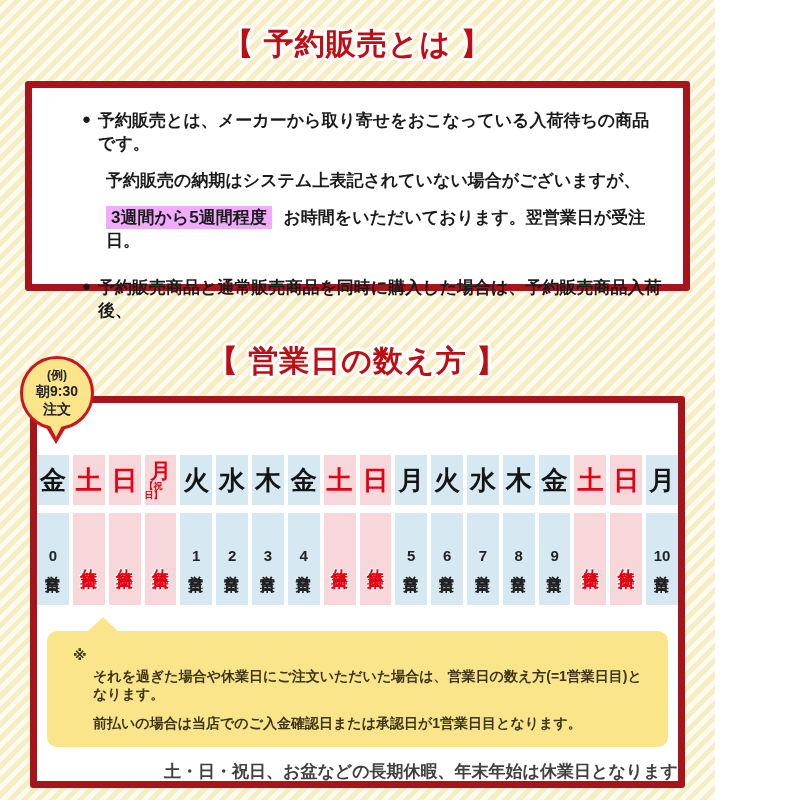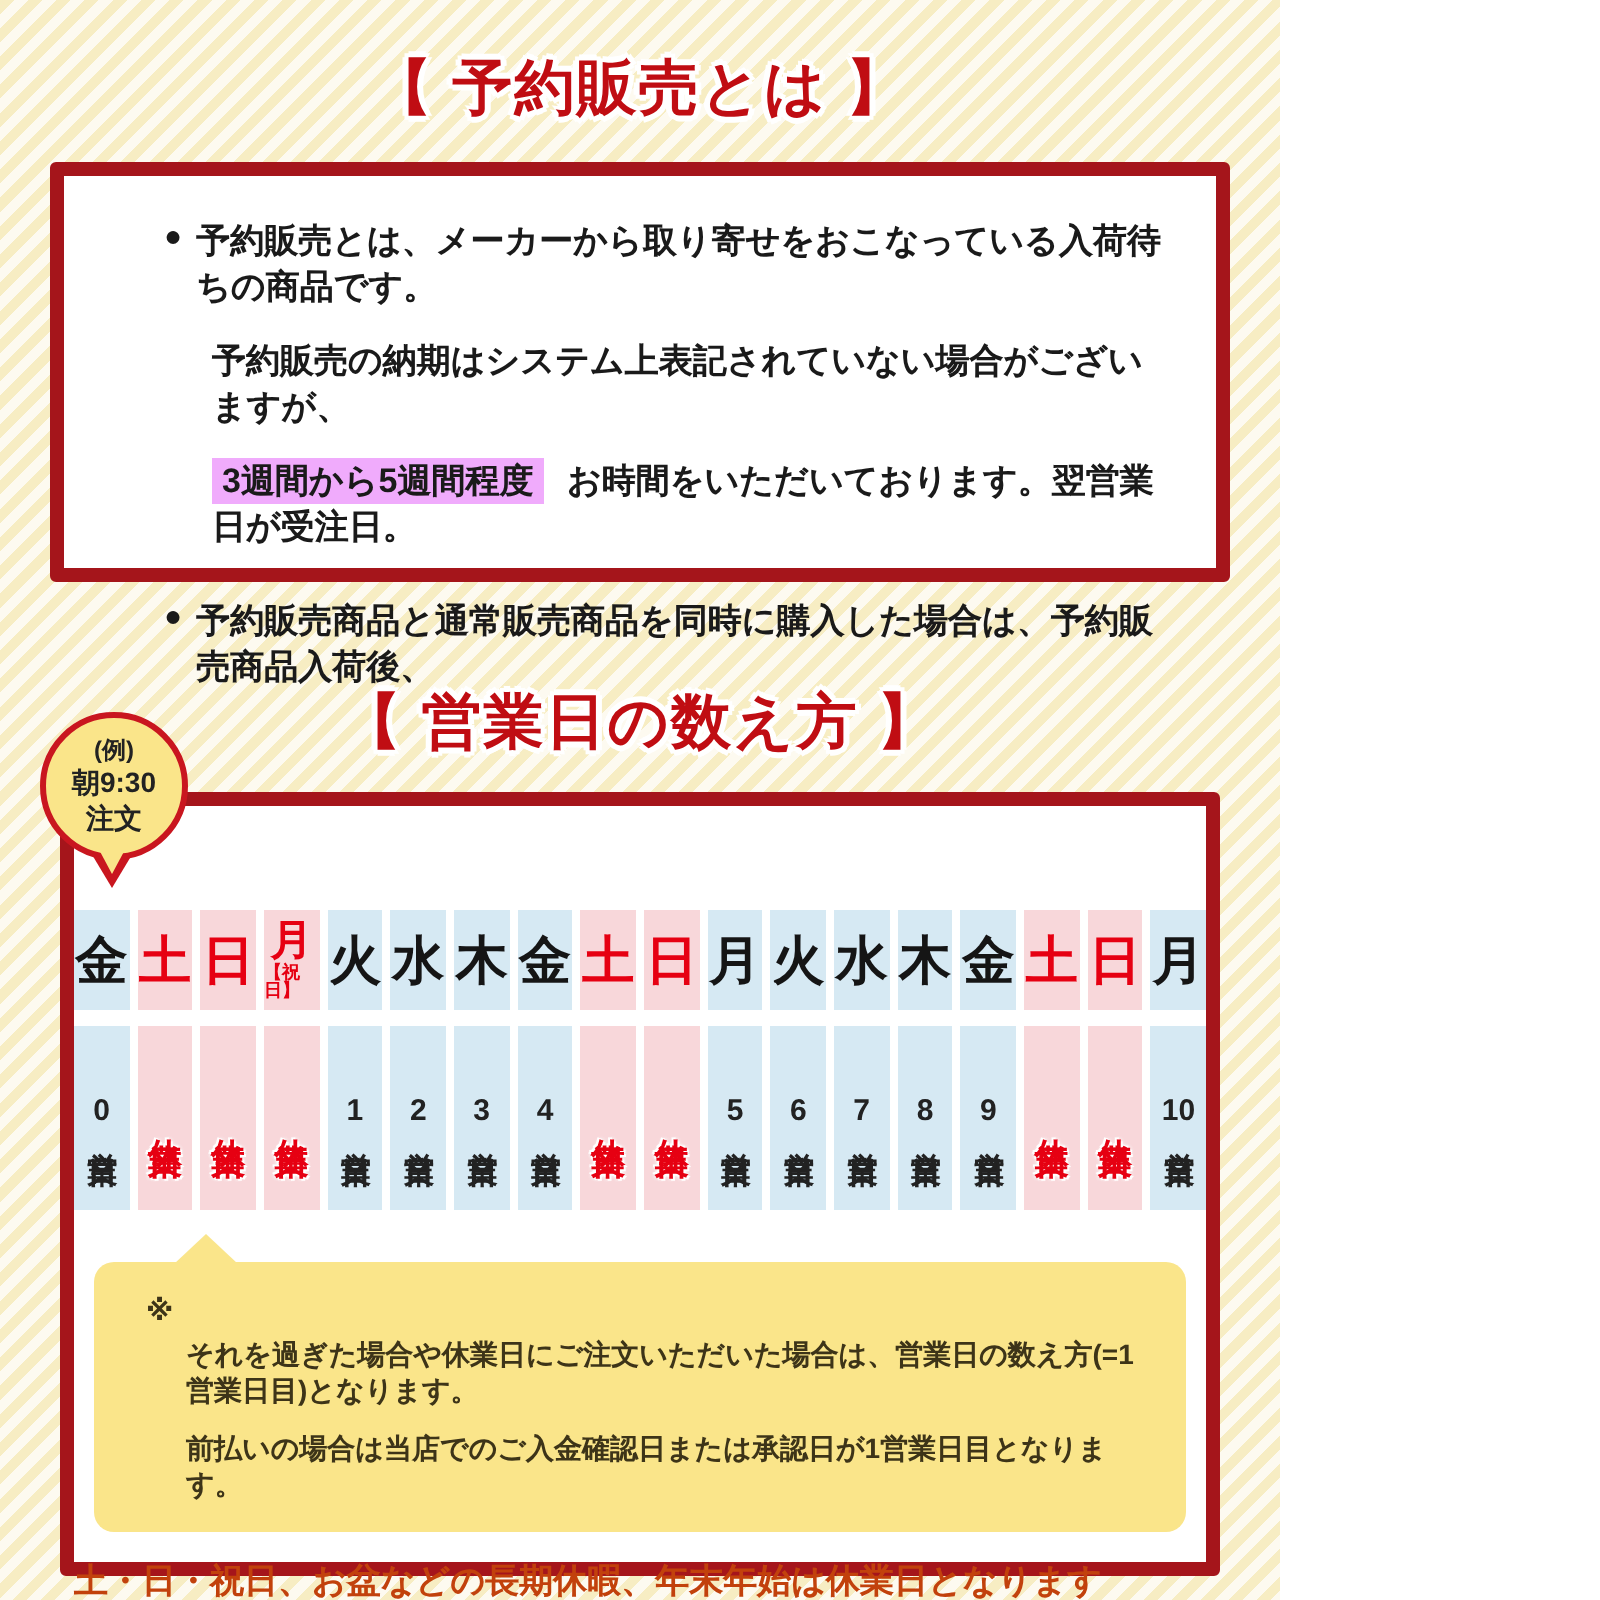--- a/index.html
+++ b/index.html
@@ -2,21 +2,21 @@
 <html><head>
 <meta charset="utf-8">
 <style>
   * { margin:0; padding:0; box-sizing:border-box; }
   html,body { width:800px; }
   body {
     font-family:"Liberation Sans","DejaVu Sans",sans-serif;
     font-weight:bold;
   }
   .page {
-    position:relative; width:640px; height:800px; overflow:hidden;
+    position:relative; width:715px; height:800px; overflow:hidden;
     background:repeating-linear-gradient(135deg,#f7edc3 0 5px,#fdfaf0 5px 10px);
   }
   .big-title {
     text-align:center; font-size:30px; color:#c00d13; letter-spacing:1px;
     text-shadow:2px 2px 0 #fff,-2px 2px 0 #fff,2px -2px 0 #fff,-2px -2px 0 #fff,
                 3px 0 0 #fff,-3px 0 0 #fff,0 3px 0 #fff,0 -3px 0 #fff;
   }
   .title1 { padding-top:24px; }
   .title2 { padding-top:50px; }
   
@@ -92,21 +92,21 @@
   .note-tail {
     position:absolute; left:40px; top:-14px; width:0; height:0;
     border-left:16px solid transparent; border-right:16px solid transparent;
     border-bottom:15px solid #fae58a;
   }
   .note-row1 { display:flex; }
   .note-marker { margin-right:6px; }
   .note-line2 { padding-left:20px; margin-top:5px; }
   .note-line3 { padding-left:20px; margin-top:11px; }
   .cal-footer {
-    margin-top:13px; text-align:left; font-size:17px; color:#c2410c;
+    margin-top:13px; text-align:right; font-size:17px; color:#404040;
   }
 </style>
 </head>
 <body>
 
 <div class="page">
 
   <div class="big-title title1">【 予約販売とは 】</div>
 
   <div class="preorder-box">

